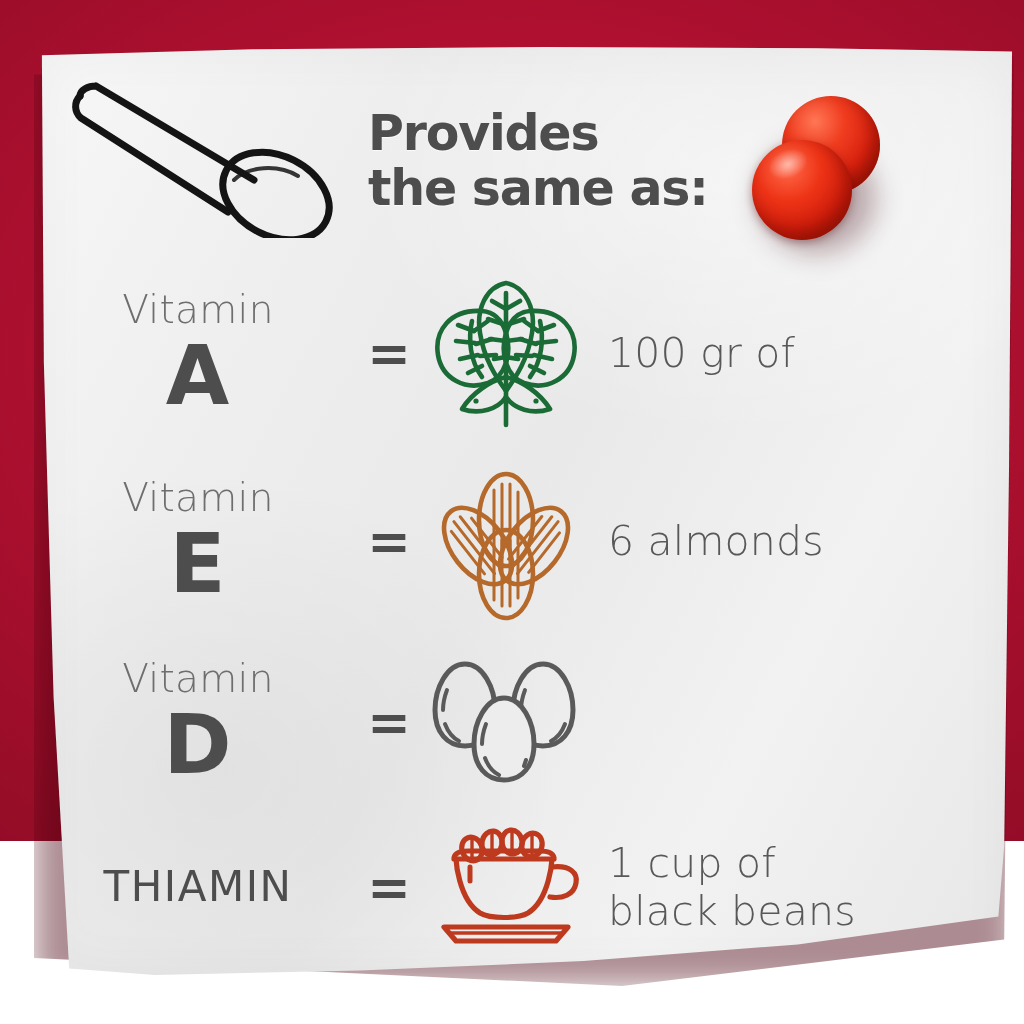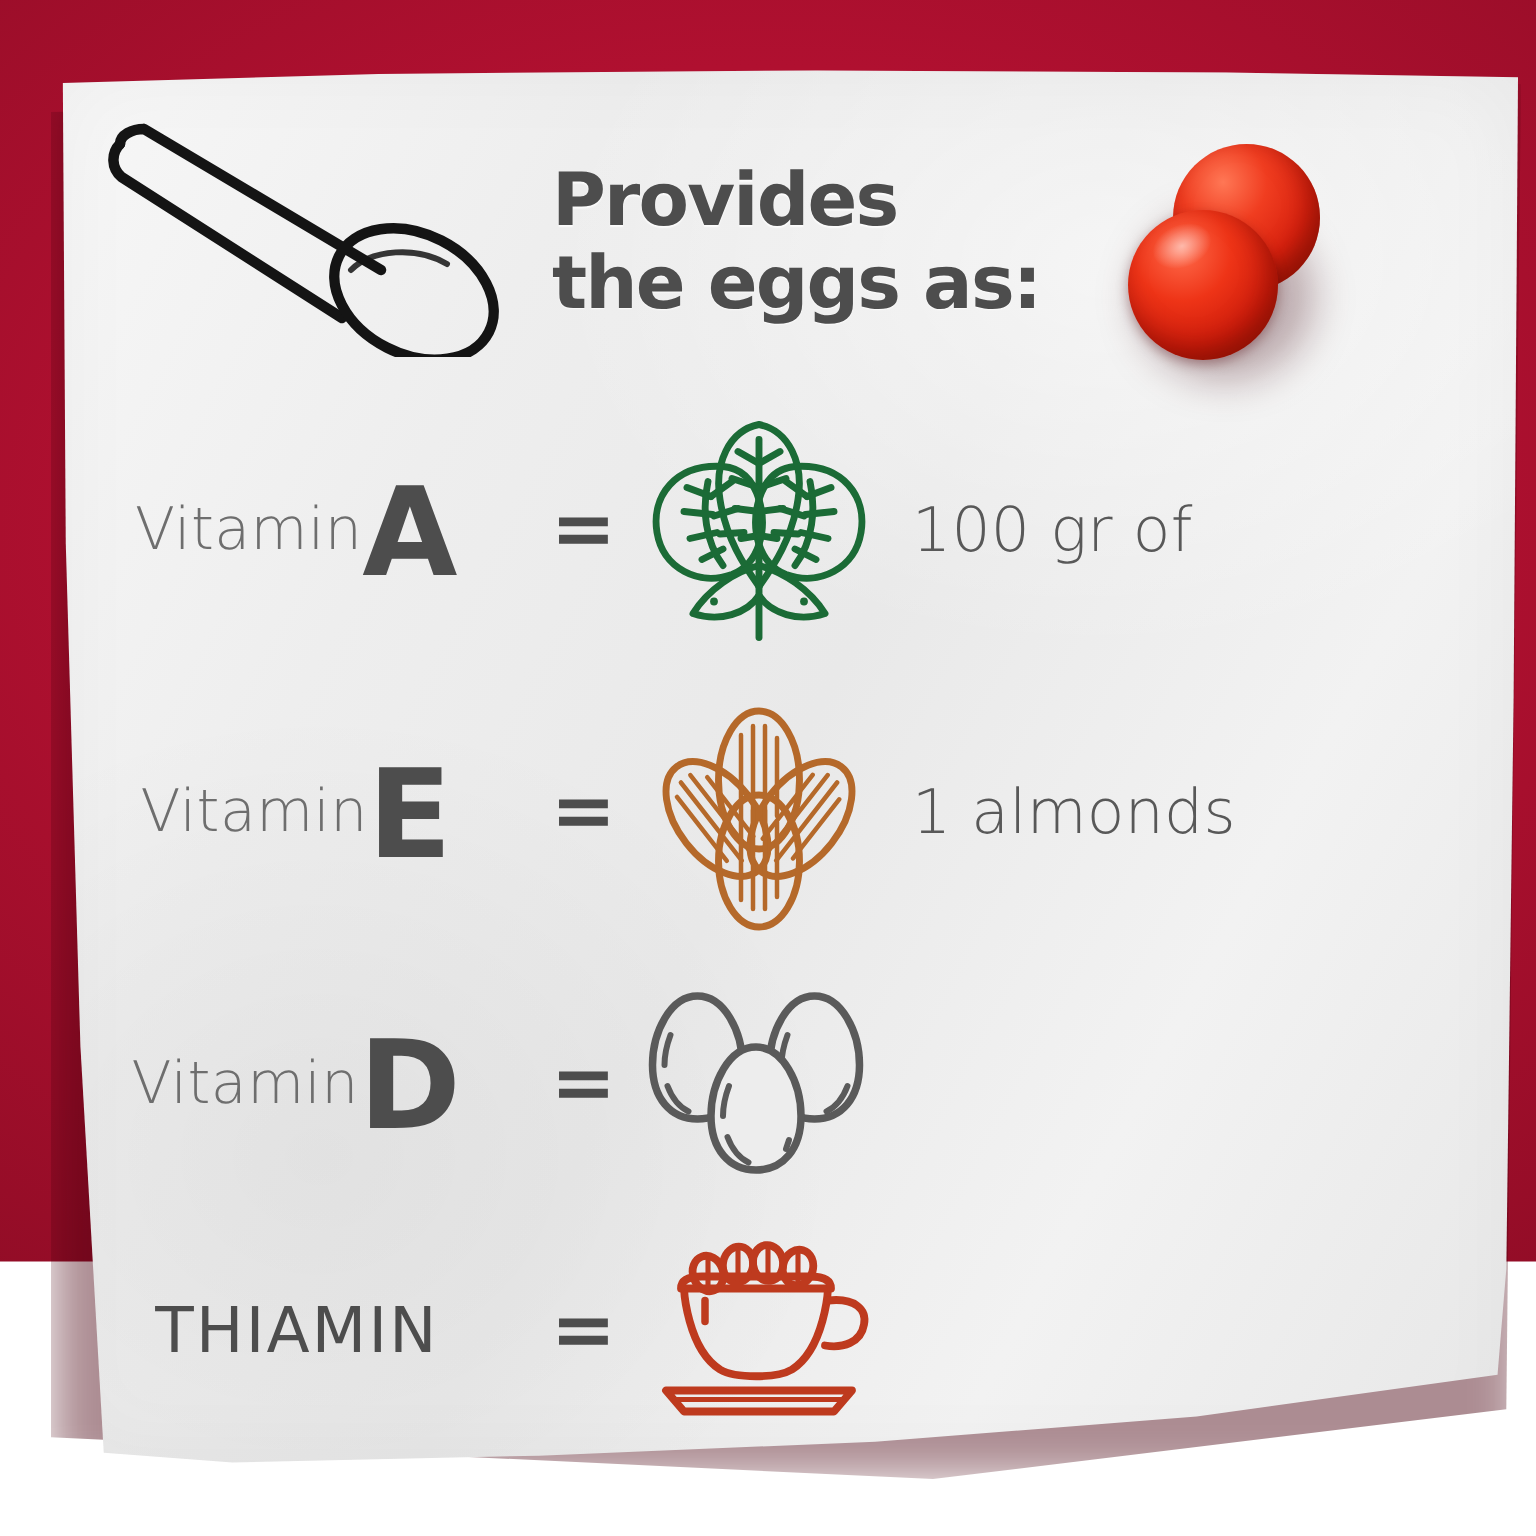--- a/index.html
+++ b/index.html
@@ -57,21 +57,21 @@
 
   
   .row { position:absolute; left:0; width:974px; display:flex; align-items:center; }
   #row-a { top:222px; height:170px; }
   #row-e { top:410px; height:170px; }
   #row-d { top:596px; height:160px; }
   #row-t { top:776px; height:130px; }
 
   .label-cell {
     width:320px; flex:0 0 320px; text-align:center;
-    display:flex; align-items:center; justify-content:center;
+    display:flex; flex-direction:column; align-items:center; justify-content:center;
   }
   .vit-word {
     font-family:"DejaVu Sans", sans-serif;
     font-size:39px; font-weight:300; color:#6E6E6E;
     letter-spacing:.3px; line-height:1;
   }
   .vit-letter {
     font-family:"DejaVu Sans", sans-serif;
     font-weight:bold; font-size:82px; color:#4D4D4D;
     line-height:1; margin-top:6px; letter-spacing:1px;
@@ -137,21 +137,21 @@
       <svg viewBox="0 0 300 170" width="300" height="170" fill="none" stroke="#141414" stroke-width="7" stroke-linecap="round" stroke-linejoin="round">
         <path d="M22 28 C16 34 16 44 23 50 L170 144"></path>
         <path d="M38 18 C30 18 22 22 22 28 M38 18 L196 112"></path>
         <ellipse cx="218" cy="128" rx="56" ry="40" transform="rotate(27 218 128)"></ellipse>
         <path d="M176 112 C190 98 220 96 240 108" stroke-width="4" opacity=".85"></path>
       </svg>
     </div>
 
     <div id="title">
       <span class="l">Provides</span>
-      <span class="l">the eggs as:</span>
+      <span class="l">the same as:</span>
     </div>
 
     <div class="row" id="row-a">
       <div class="label-cell">
         <div class="vit-word">Vitamin</div>
         <div class="vit-letter">A</div>
       </div>
       <div class="eq">=</div>
       <div class="icon-cell">
         <svg width="168" height="160" viewBox="0 0 168 160" fill="none" stroke="#1B6B36" stroke-width="4.6" stroke-linecap="round" stroke-linejoin="round">
@@ -203,21 +203,21 @@
           </g>
 
           <ellipse cx="80" cy="60" rx="27" ry="46"></ellipse>
           <path d="M68 30 L68 86 M76 24 L76 92 M84 24 L84 92 M92 32 L92 84" stroke-width="3"></path>
 
           <ellipse cx="80" cy="114" rx="27" ry="44"></ellipse>
           <path d="M68 86 L68 140 M76 80 L76 146 M84 80 L84 146 M92 88 L92 138" stroke-width="3"></path>
         </svg>
       </div>
       <div class="desc">
-        <span class="l">1 almonds</span>
+        <span class="l">6 almonds</span>
       </div>
     </div>
 
     <div class="row" id="row-d">
       <div class="label-cell">
         <div class="vit-word">Vitamin</div>
         <div class="vit-letter">D</div>
       </div>
       <div class="eq">=</div>
       <div class="icon-cell">
@@ -257,20 +257,24 @@
 
           <path d="M28 32 C28 26 34 24 42 24 L114 24 C122 24 128 26 128 32"></path>
 
           <path d="M126 40 C144 38 152 46 150 56 C148 68 136 72 124 70"></path>
 
           <path d="M44 40 L44 54" stroke-width="5"></path>
 
           <path d="M18 100 L142 100 L130 114 L30 114 Z"></path>
           <path d="M24 106 L136 106" stroke-width="3.4"></path>
         </svg>
+      </div>
+      <div class="desc">
+        <span class="l">1 cup of</span>
+        <span class="l">black beans</span>
       </div>
     </div>
 
   </div>
 
   <div id="pin">
     <div class="pin-shadow"></div>
     <div class="pin-head"></div>
     <div class="pin-cap"></div>
     <div class="pin-gloss"></div>

